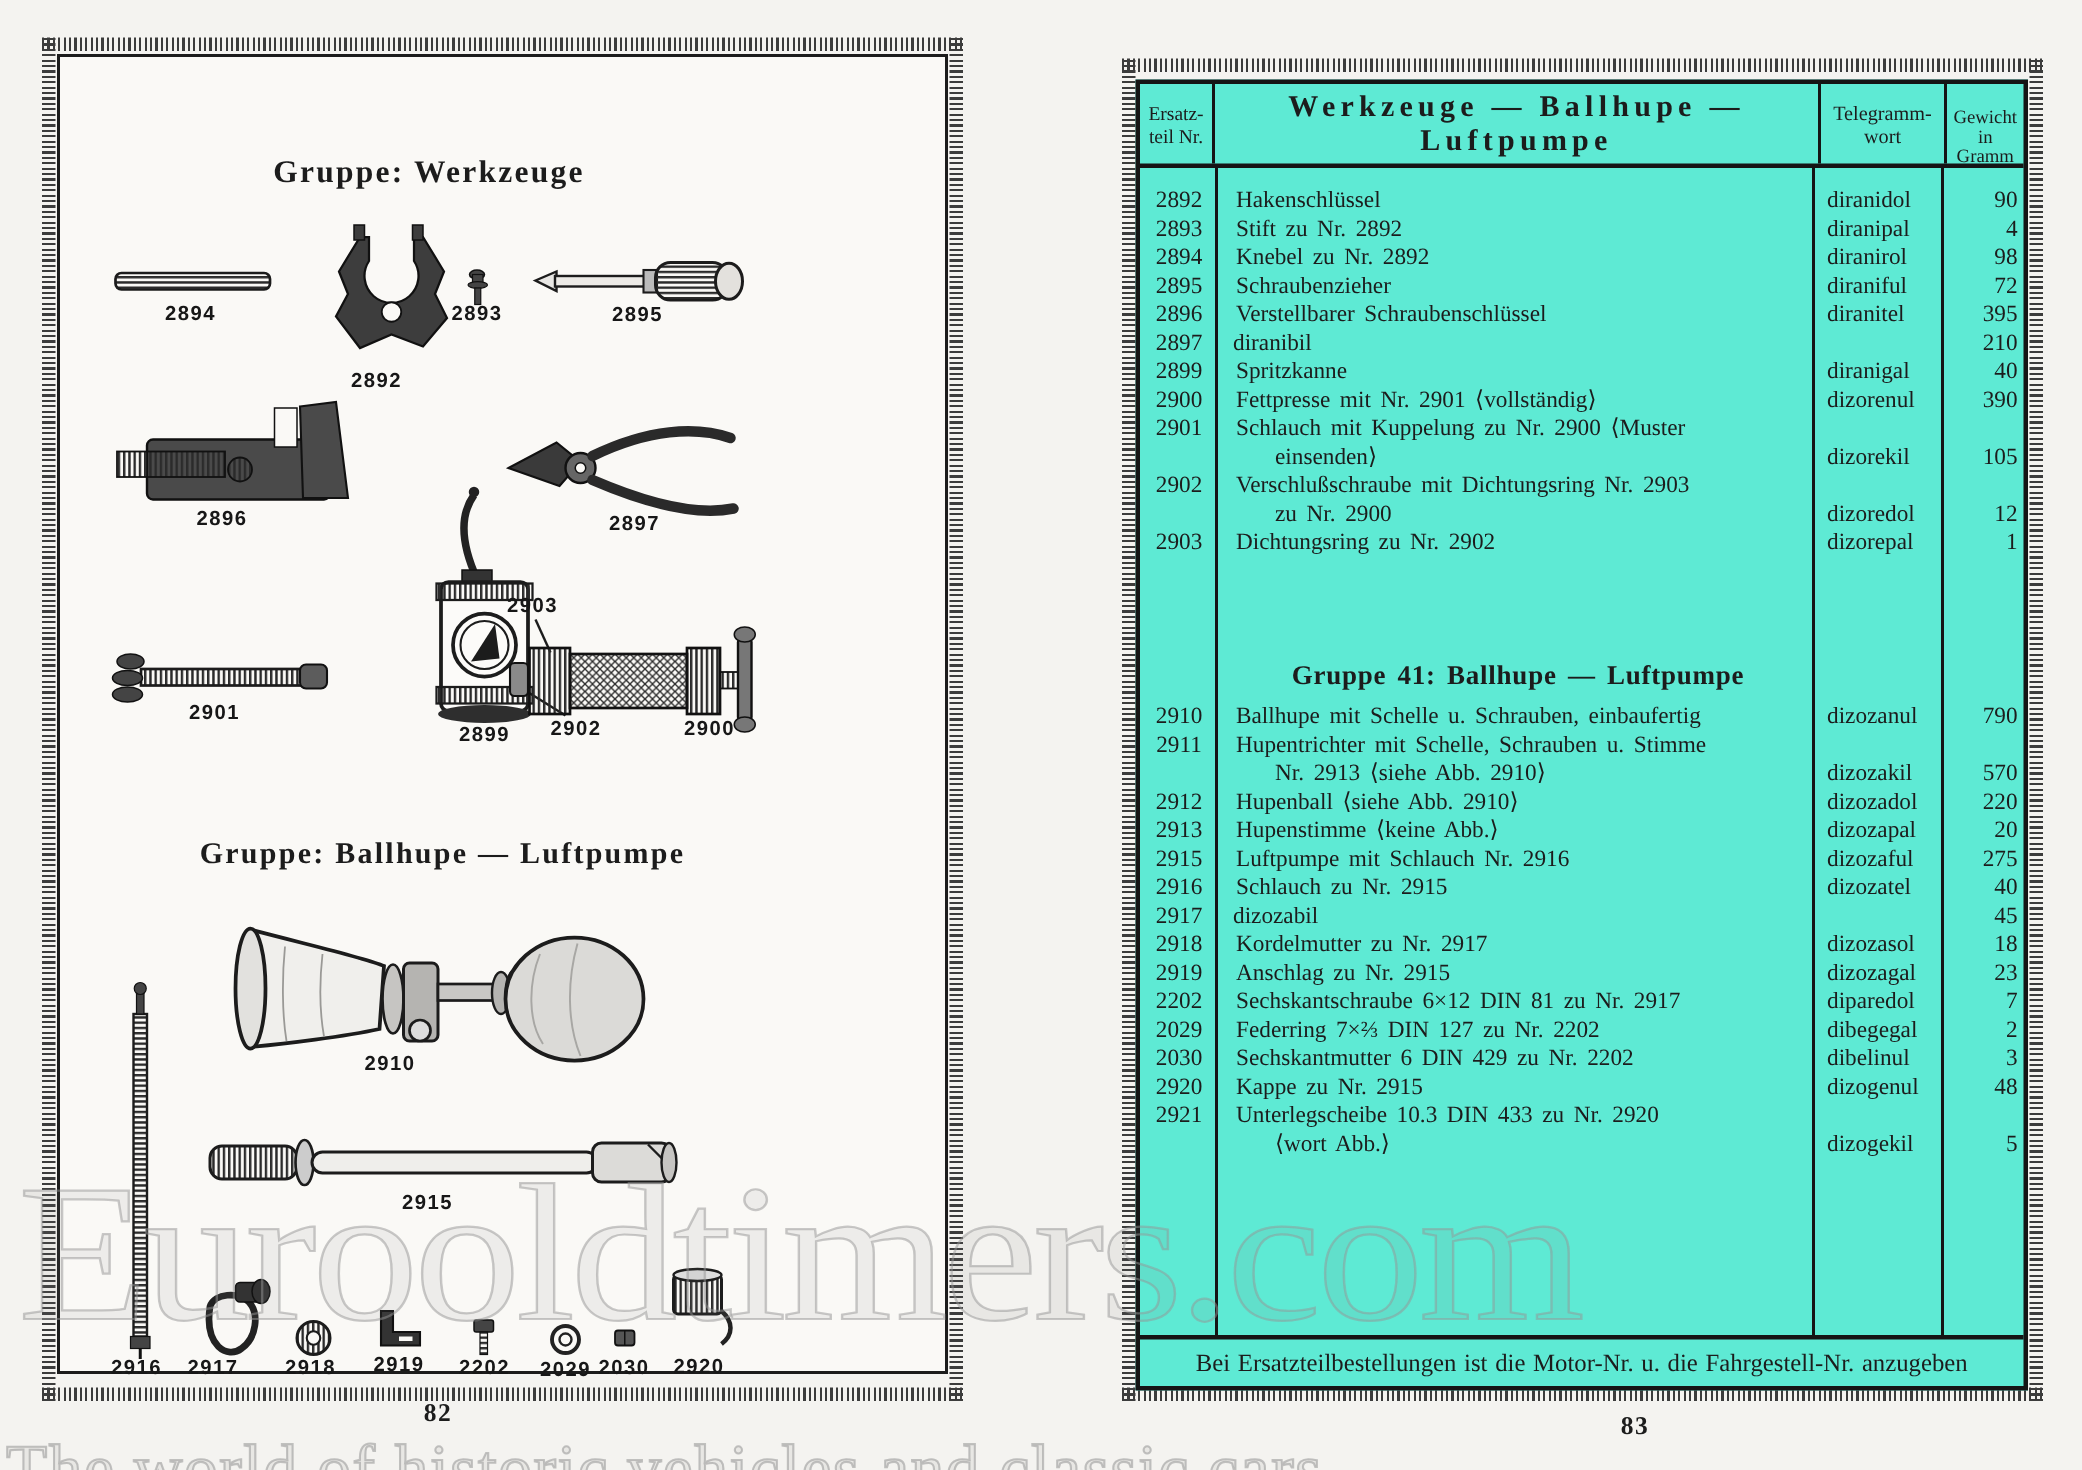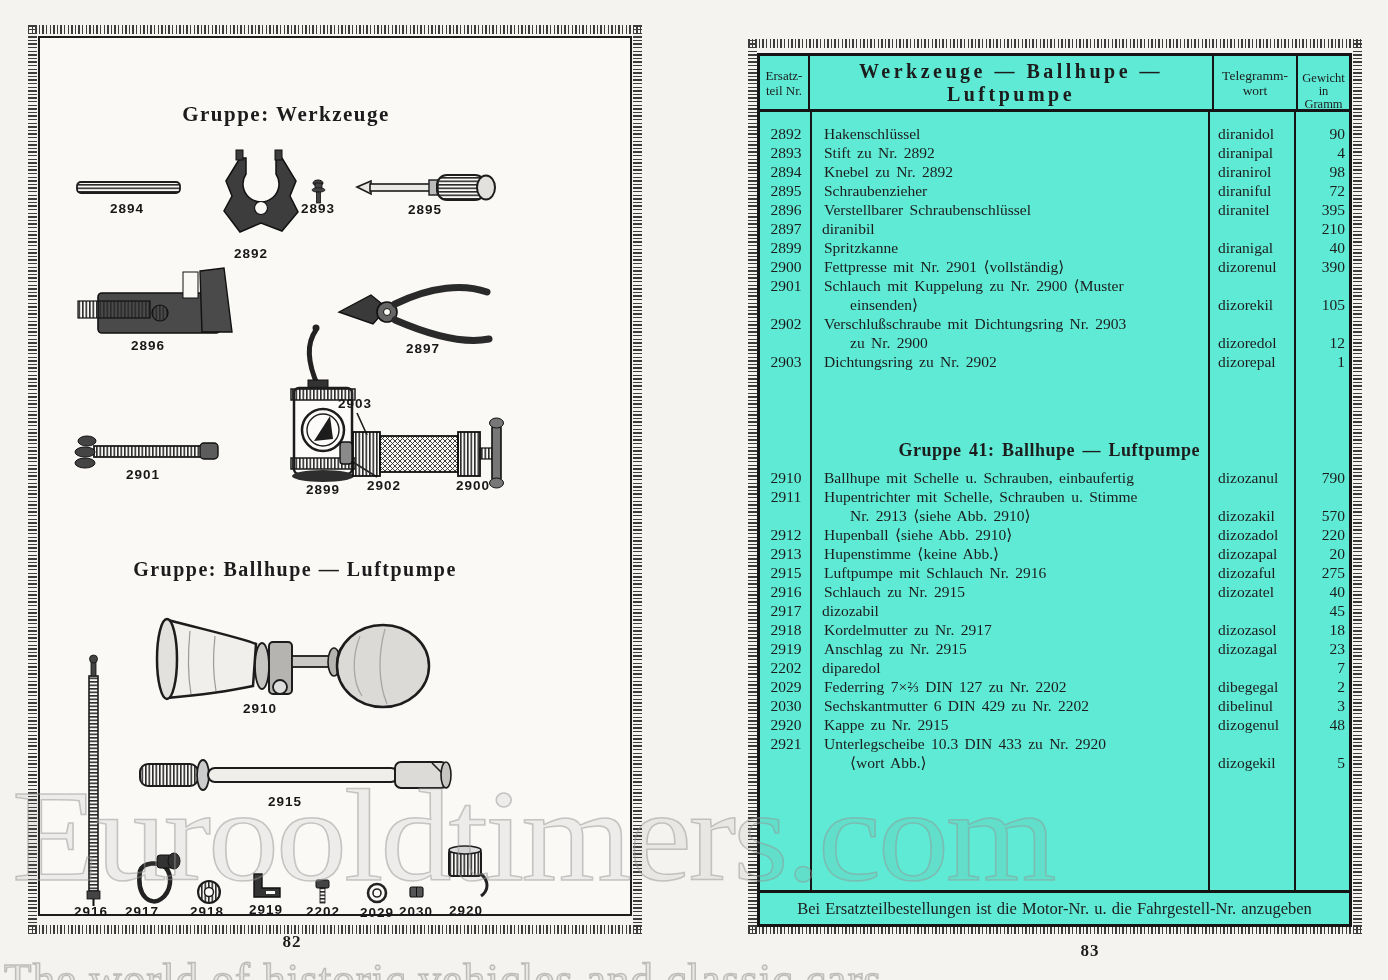--- a/index.html
+++ b/index.html
@@ -42,21 +42,21 @@
   .vline { position:absolute; top:0; bottom:0; width:2px; background:#151515; }
   .vl1 { left:50px; } .vl2 { left:448px; } .vl3 { left:534px; }
   .trow { position:relative; display:flex; align-items:stretch;
     font-size:15.5px; line-height:19px; }
   .c-nr { width:52px; text-align:center; align-self:flex-start; }
   .c-desc { width:396px; padding:0 8px 0 12px; word-spacing:2.5px; }
   .desc-line2 { padding-left:26px; }
   .c-tel { width:73px; padding-left:10px; align-self:flex-end; }
   .c-wt { flex:1; text-align:right; padding-right:4px; align-self:flex-end; }
   .group-heading-row { margin-top:70px; margin-bottom:8px; }
-  .group-heading-row .c-desc { text-align:right; font-weight:bold; font-size:18px; letter-spacing:0.5px; }
+  .group-heading-row .c-desc { text-align:center; font-weight:bold; font-size:18px; letter-spacing:0.5px; }
   .rp-note { height:34px; border-top:3px solid #151515; display:flex;
     align-items:center; justify-content:center; font-size:16.5px; word-spacing:1px; }
 
   .page-num { position:absolute; font-size:17px; font-weight:600; letter-spacing:1px; }
   .pn-82 { left:262px; top:932px; width:60px; text-align:center; }
   .pn-83 { left:1060px; top:941px; width:60px; text-align:center; }
 
   
   .wm { position:absolute; z-index:5; pointer-events:none; white-space:nowrap;
     font-family:"Liberation Serif","DejaVu Serif",serif;
@@ -459,20 +459,23 @@
         <div class="trow">
           <div class="c-nr">2919</div>
           <div class="c-desc">
             <div class="desc-line1">Anschlag zu Nr. 2915</div>
           </div>
           <div class="c-tel">dizozagal</div>
           <div class="c-wt">23</div>
         </div>
         <div class="trow">
           <div class="c-nr">2202</div>
+          <div class="c-desc">
+            <div class="desc-line1">Sechskantschraube 6×12 DIN 81 zu Nr. 2917</div>
+          </div>
           <div class="c-tel">diparedol</div>
           <div class="c-wt">7</div>
         </div>
         <div class="trow">
           <div class="c-nr">2029</div>
           <div class="c-desc">
             <div class="desc-line1">Federring 7×⅔ DIN 127 zu Nr. 2202</div>
           </div>
           <div class="c-tel">dibegegal</div>
           <div class="c-wt">2</div>

